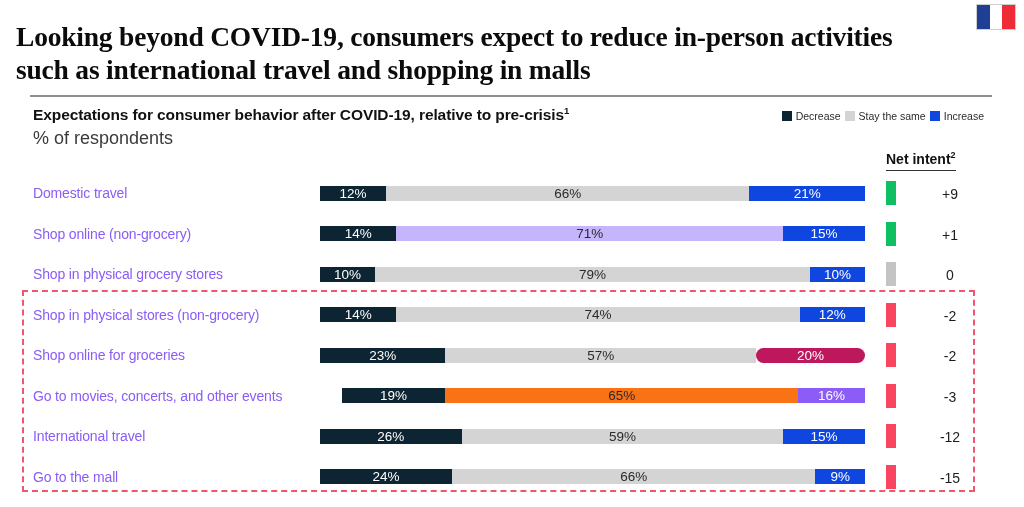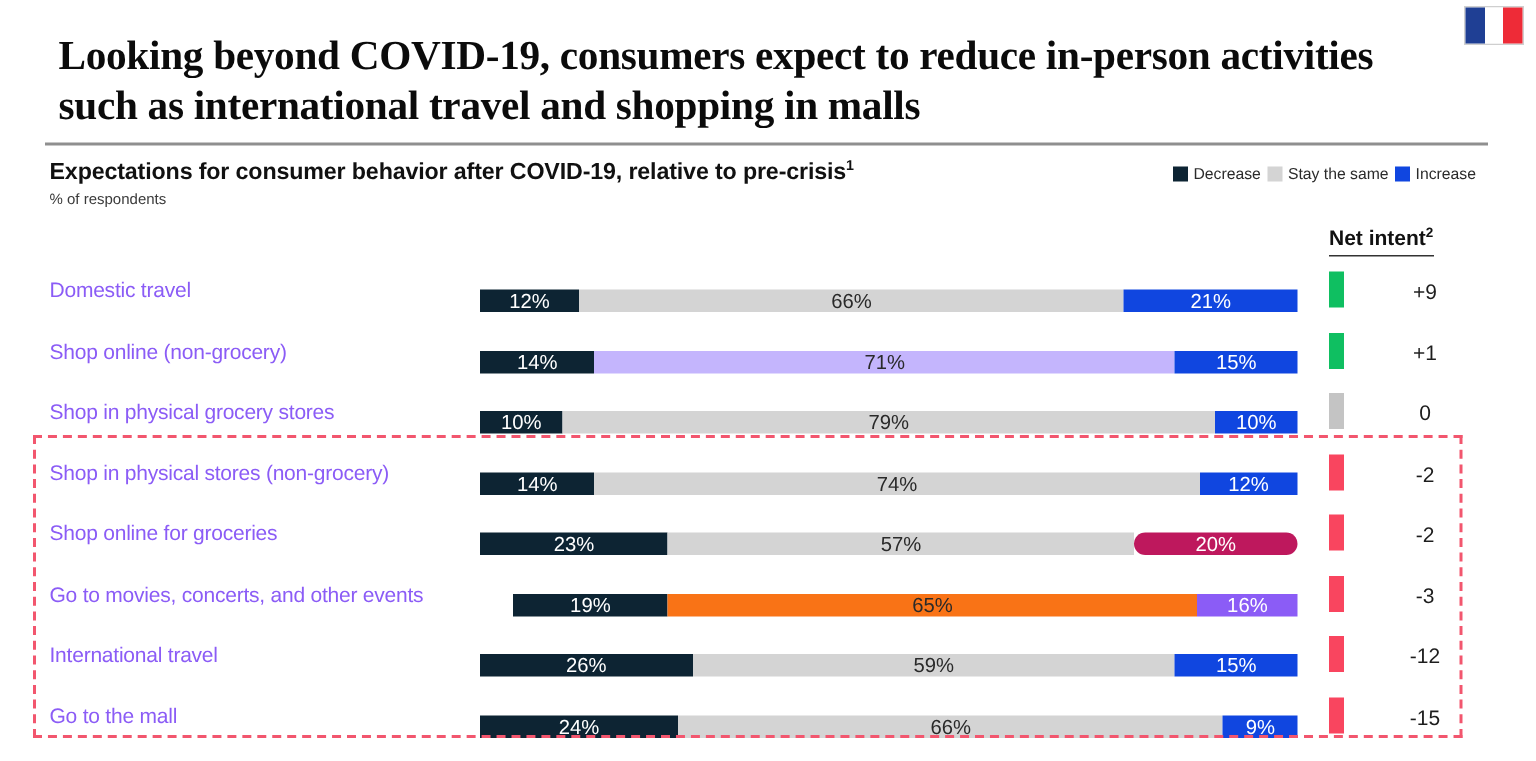--- a/index.html
+++ b/index.html
@@ -17,21 +17,21 @@
     width:40px;height:26px;
     display:flex;border:1px solid #cfcfcf;box-sizing:border-box;
   }
   #flag i{display:block;height:100%;flex:1;}
   #flag i.b{background:#1f3f94;}
   #flag i.w{background:#ffffff;}
   #flag i.r{background:#ee2b37;}
 
   
   #title{
-    position:absolute;left:39px;top:20px;width:930px;
+    position:absolute;left:16px;top:20px;width:930px;
     font-family:"Liberation Serif", serif;
     font-weight:700;
     font-size:27.5px;
     line-height:33px;
     letter-spacing:-0.2px;
     color:#0b0b0b;
   }
   #rule{
     position:absolute;left:30px;top:95px;width:962px;height:2px;
     background:#8f8f8f;
@@ -39,21 +39,21 @@
 
   
   #subtitle{
     position:absolute;left:33px;top:105px;
     font-size:15.5px;font-weight:700;color:#111;
     letter-spacing:-0.1px;
   }
   #subtitle sup{font-size:9.5px;font-weight:700;}
   #units{
     position:absolute;left:33px;top:128px;
-    font-size:10px;color:#3a3a3a;
+    font-size:18px;color:#3a3a3a;
   }
 
   
   #legend{
     position:absolute;right:40px;top:110px;
     display:flex;align-items:flex-start;gap:4px;
     font-size:10.5px;color:#2b2b2b;margin-left:16px;
   }
   #legend .item{display:flex;align-items:center;gap:4px;}
   #legend .sw{width:10px;height:10px;display:inline-block;}
@@ -71,21 +71,21 @@
   #rows{position:absolute;left:0;top:176px;width:1024px;}
   .row{position:relative;height:40.5px;}
   .label{
     position:absolute;left:33px;top:9px;
     font-size:14px;color:#8b5cf6;white-space:nowrap;
     letter-spacing:-0.15px;
   }
   .bar{
     position:absolute;left:320px;top:2px;
     height:30px;width:545px;
-    display:flex;align-items:flex-end;
+    display:flex;align-items:center;
   }
   .seg{
     display:flex;align-items:center;justify-content:center;
     font-size:13.5px;box-sizing:border-box;
   }
   .seg.dec{color:#ffffff;}
   .seg.same{color:#2a2a2a;}
   .seg.inc{color:#ffffff;}
   .netmark{
     position:absolute;left:886px;top:5px;

